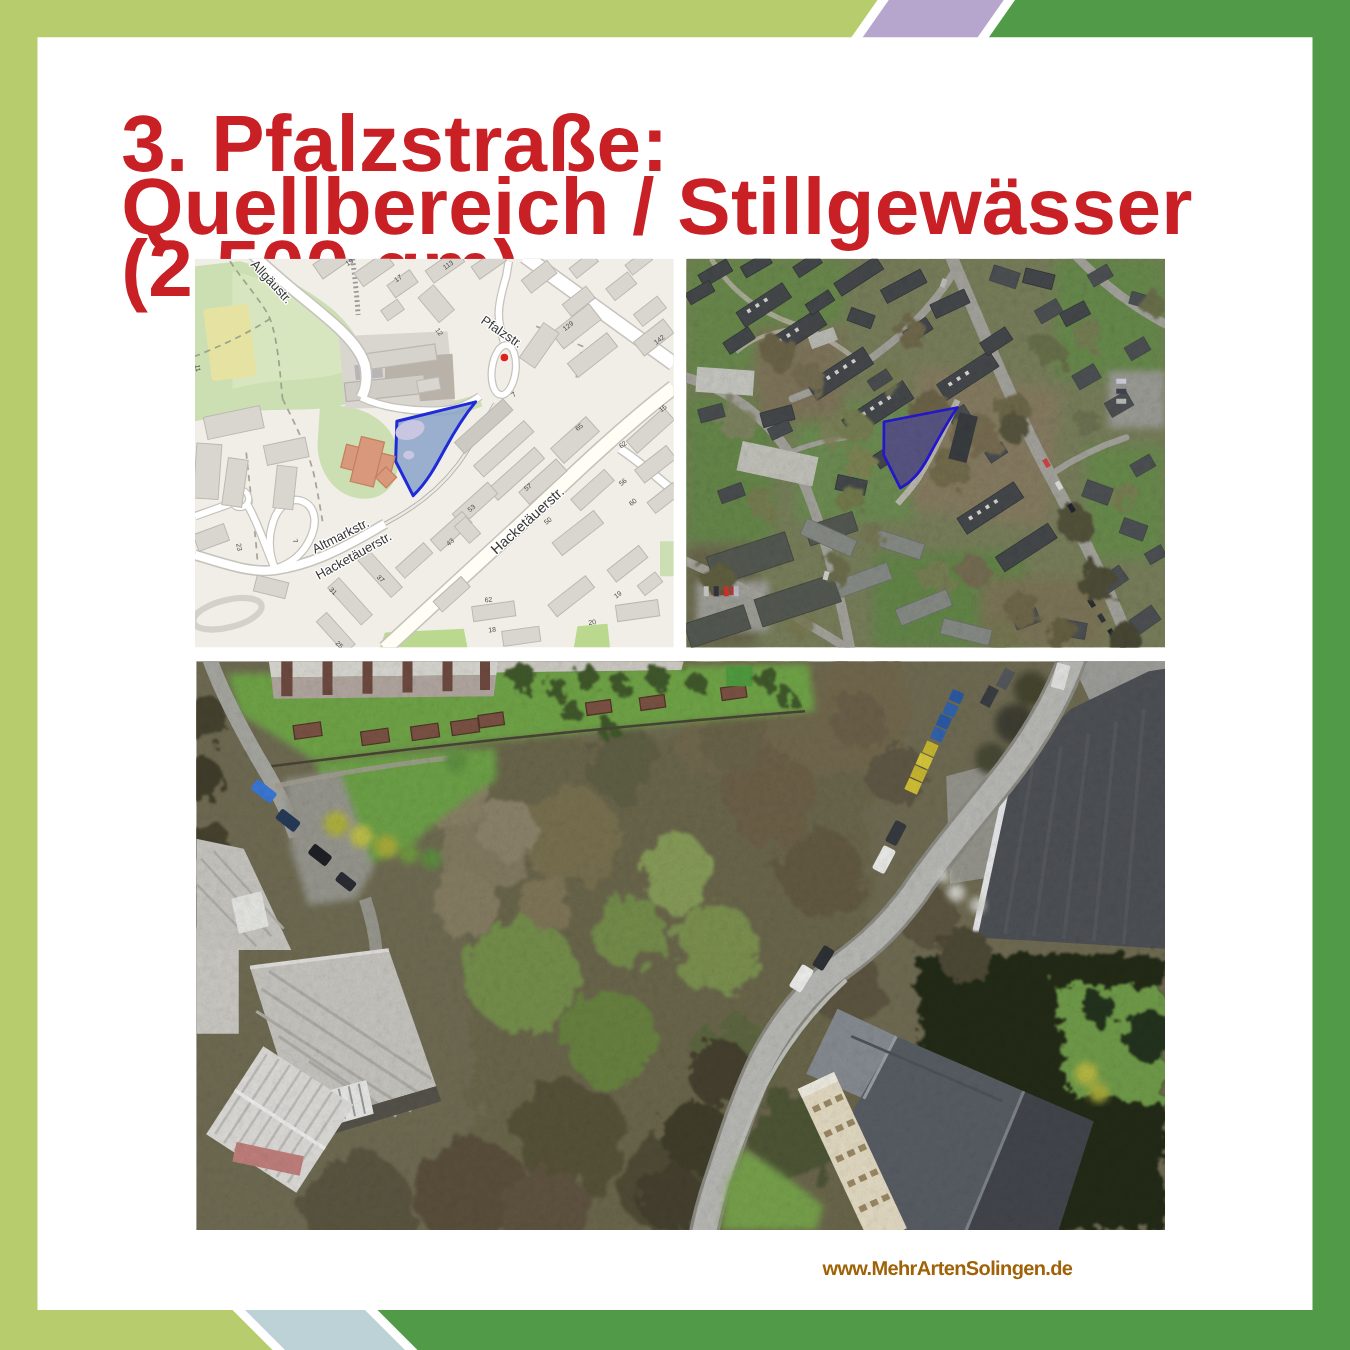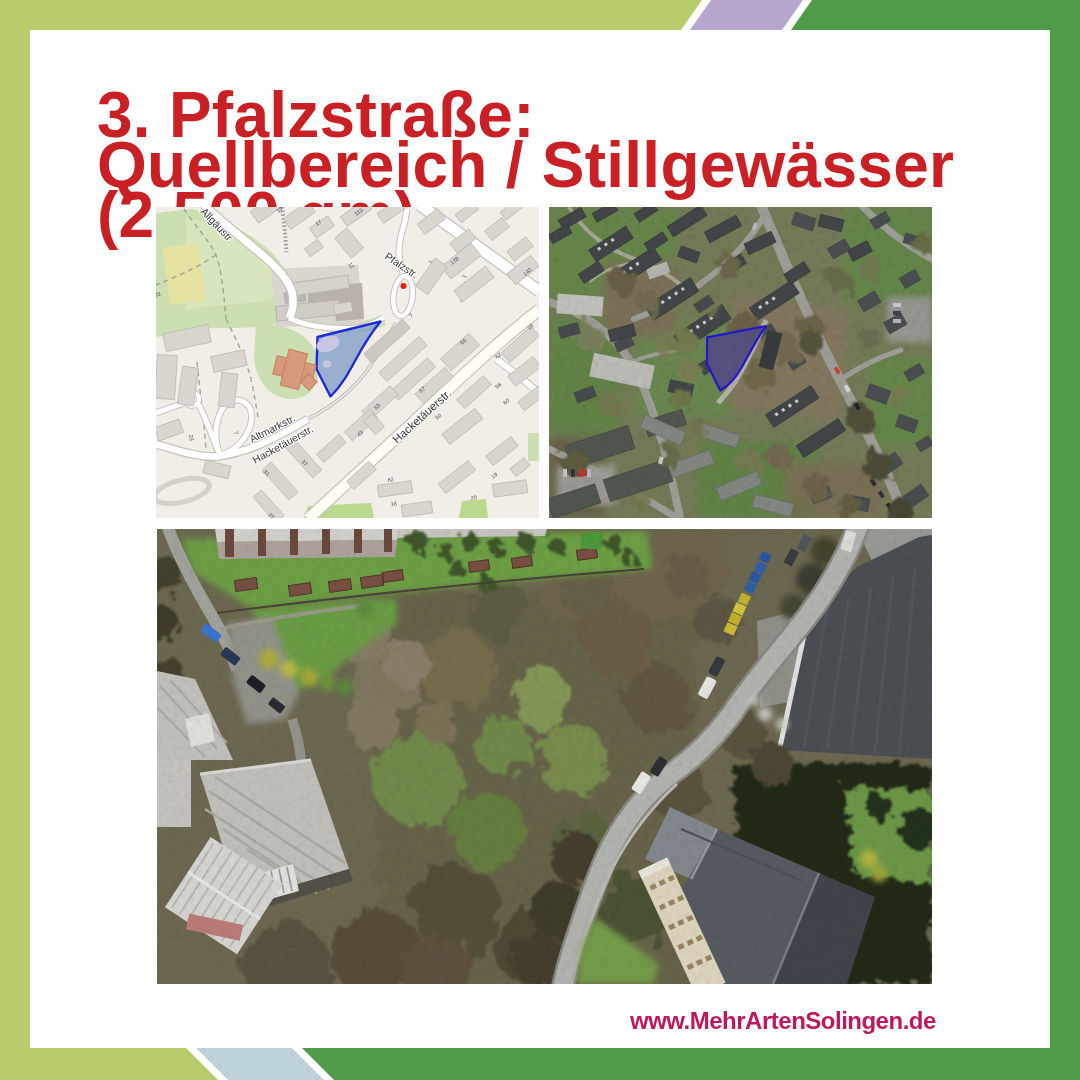--- a/index.html
+++ b/index.html
@@ -754,13 +754,13 @@
       </g>
     </g>
   </g>
 
   <path d="M438,390 C458,402 480,418 502,436 L496,455 L420,455 L424,420 Z" fill="#77a24c" filter="url(#pblur3)"></path>
 
   <rect x="0" y="0" width="775" height="455" filter="url(#grain2)" opacity="0.22" style="mix-blend-mode:multiply"></rect>
   <rect x="0" y="0" width="775" height="455" filter="url(#grain)" opacity="0.16" style="mix-blend-mode:multiply"></rect>
 </svg>
 
-<div class="abs" style="left:630px;top:1007px;color:#be185d;font-weight:bold;font-size:24px;letter-spacing:-0.5px;">www.MehrArtenSolingen.de</div>
+<div class="abs" style="left:658px;top:1007px;color:#a16207;font-weight:bold;font-size:16px;letter-spacing:-0.5px;">www.MehrArtenSolingen.de</div>
 
 </body></html>

